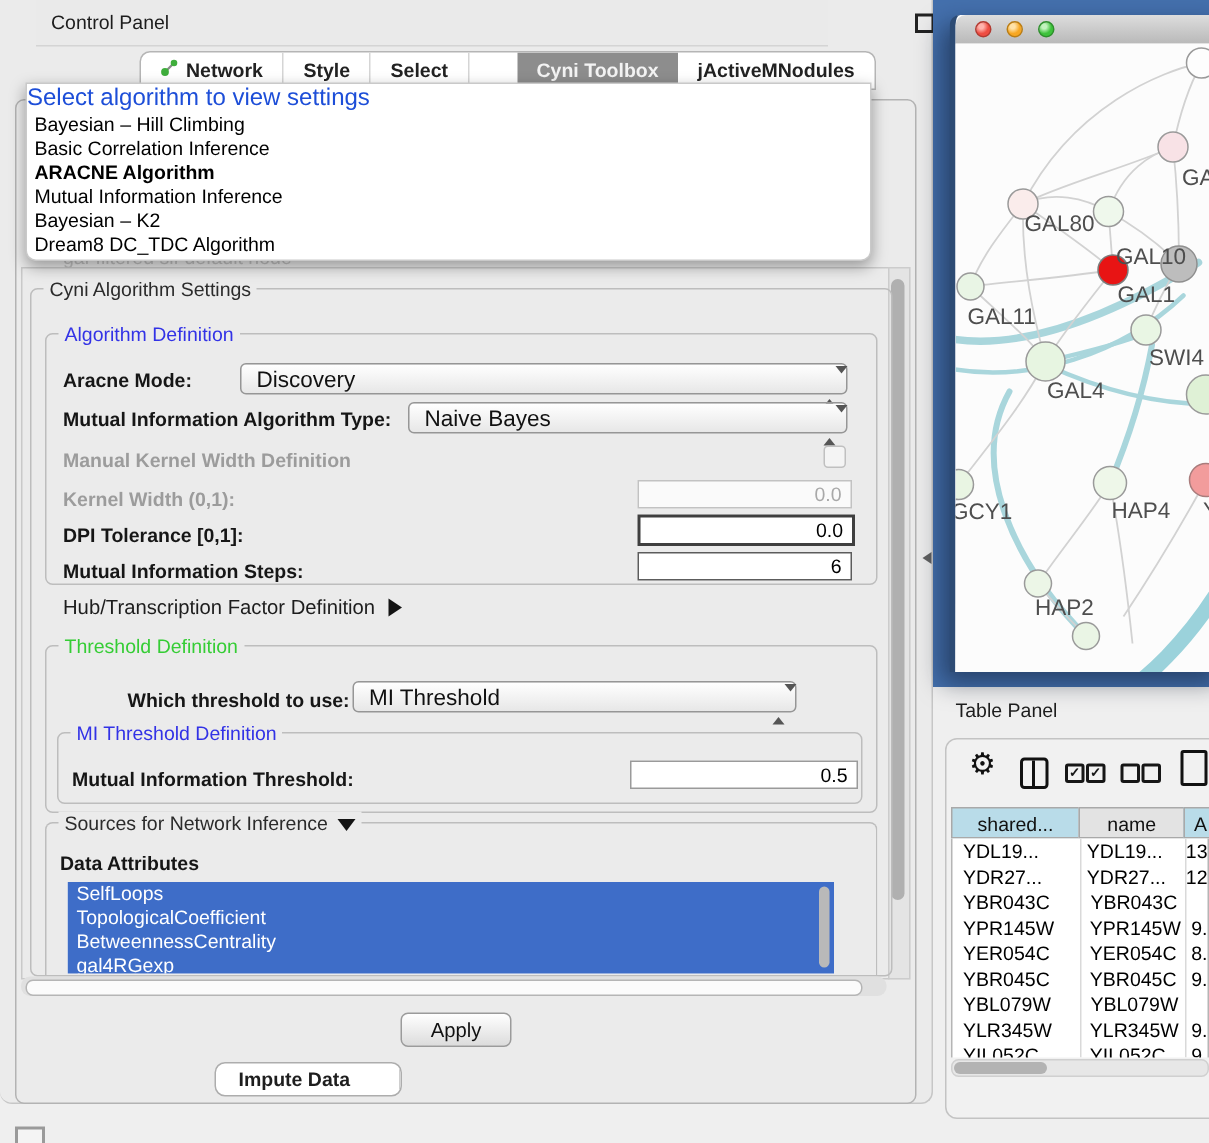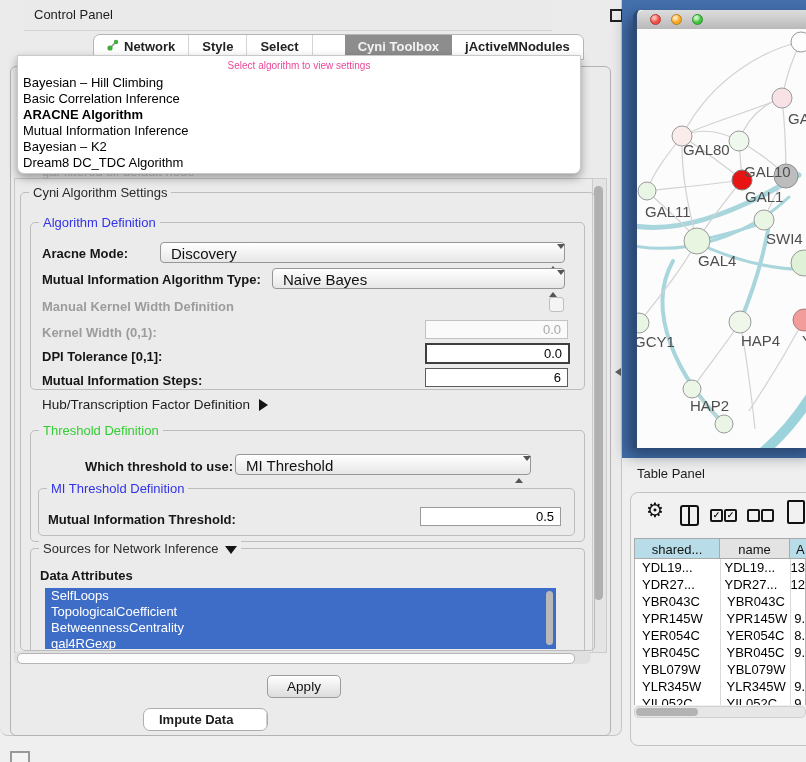--- a/index.html
+++ b/index.html
@@ -23,21 +23,21 @@
   #cp-outer{position:absolute;left:10px;top:66px;width:599px;height:668px;border:1px solid #b3b3b3;border-radius:6px;background:#ebebeb;}
   #viewport{position:absolute;left:14px;top:178px;width:577px;height:473px;border:1px solid #c9c9c9;background:#ebebeb;}
   #vsb{position:absolute;left:592px;top:178px;width:13px;height:473px;background:#e4e4e4;border:1px solid #cccccc;}
   #vsb-thumb{position:absolute;left:594px;top:186px;width:9px;height:414px;background:#b0b0b0;border-radius:5px;}
   #hsb{position:absolute;left:14px;top:651px;width:577px;height:13px;background:#e0e0e0;border-radius:6px;}
   #hsb-thumb{position:absolute;left:17px;top:653px;width:556px;height:9px;background:#fbfbfb;border:1px solid #b5b5b5;border-radius:5px;}
 
   
   #popup{position:absolute;left:17px;top:55px;width:562px;height:117px;background:#fff;
          border:1px solid #c9c9c9;border-radius:0 0 7px 7px;box-shadow:0 4px 10px rgba(0,0,0,.35);z-index:40;overflow:hidden;}
-  #popup .ph{display:block;text-align:center;color:#ec4899;font-size:10px;line-height:19px;}
+  #popup .ph{display:block;text-align:left;color:#1d4ed8;font-size:16px;line-height:19px;}
   #popup .opt{display:block;font-size:13px;line-height:16px;padding-left:5px;color:#000;white-space:nowrap;}
   #popup .opt.bold{font-weight:bold;}
   #ghost-combo{position:absolute;left:42px;top:164px;font-size:13px;color:#c2c2c2;z-index:1;}
 
   
   .fs{position:absolute;border:1px solid #bdbdbd;border-radius:5px;padding-left:12px;}
   .legend{position:absolute;top:-8px;left:8px;background:#ebebeb;padding:0 4px;font-size:13px;color:#2b2b2b;white-space:nowrap;}
   .legend.blue{color:#3232e6;}
   .legend.green{color:#35cd35;}
 
@@ -197,21 +197,21 @@
     </div>
     <span class="bl" style="left:85px;top:459px;">Which threshold to use:</span>
     <div class="combo" style="left:235px;top:454px;width:296px;">
       <span>MI Threshold</span>
       <span class="stepper"><span class="up"></span><span class="dn"></span></span>
     </div>
     <div class="fs" style="left:38px;top:488px;width:523px;height:46px;">
       <span class="legend blue">MI Threshold Definition</span>
     </div>
     <span class="bl" style="left:48px;top:512px;">Mutual Information Threshold:</span>
-    <div class="fld" style="left:420px;top:507px;width:133px;height:17px;border:1px solid #9a9a9a;">0.5</div>
+    <div class="fld" style="left:420px;top:507px;width:133px;height:17px;border:1px solid #9a9a9a;padding-left:11px;">0.5</div>
 
     <div class="fs" style="left:30px;top:548px;width:541px;height:101px;border-bottom:none;border-radius:5px 5px 0 0;">
       <span class="legend"><span>Sources for Network Inference</span><span class="tri-down"></span></span>
     </div>
     <span class="bl" style="left:40px;top:568px;">Data Attributes</span>
     <div id="attr-list">
       <div class="attr">SelfLoops</div>
       <div class="attr">TopologicalCoefficient</div>
       <div class="attr">BetweennessCentrality</div>
       <div class="attr">gal4RGexp</div>

